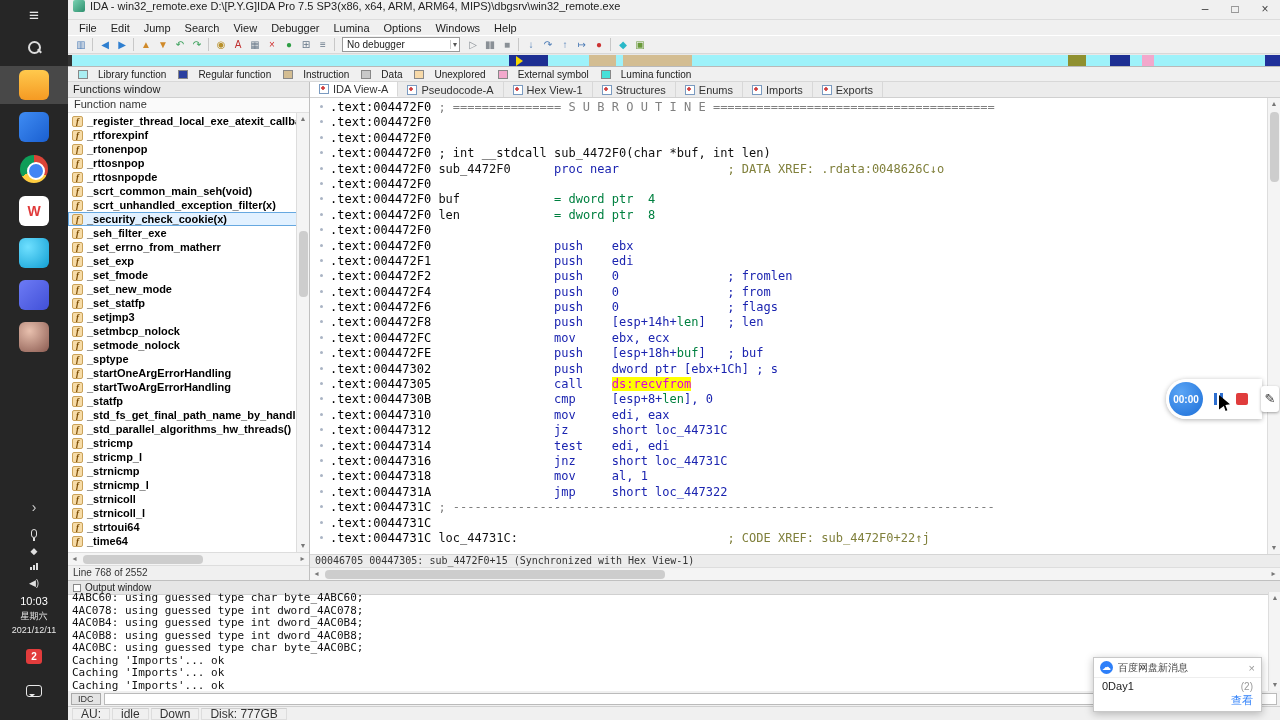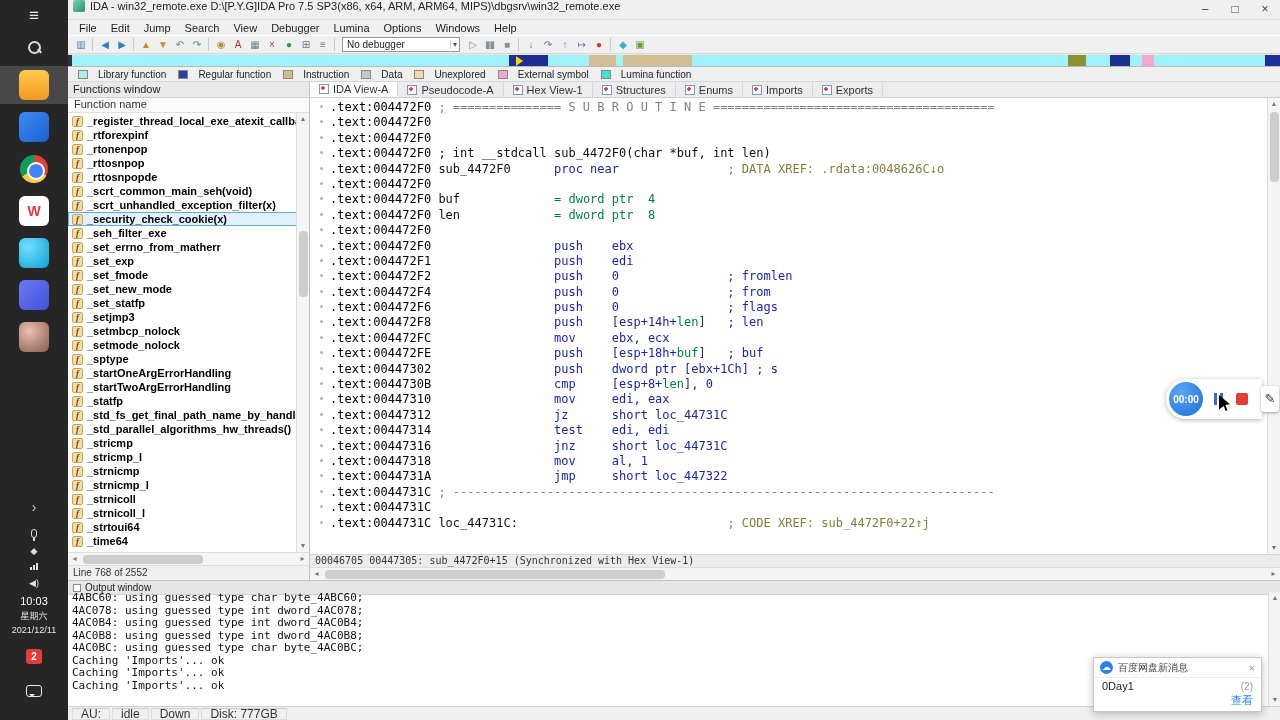--- a/index.html
+++ b/index.html
@@ -497,20 +497,21 @@
               <div class="dline"><span class="s-a">.text:004472F0</span></div>
               <div class="dline"><span class="s-a">.text:004472F0</span><span class="s-c">                 push    ebx</span></div>
               <div class="dline"><span class="s-a">.text:004472F1</span><span class="s-c">                 push    edi</span></div>
               <div class="dline"><span class="s-a">.text:004472F2</span><span class="s-c">                 push    0               ; fromlen</span></div>
               <div class="dline"><span class="s-a">.text:004472F4</span><span class="s-c">                 push    0               ; from</span></div>
               <div class="dline"><span class="s-a">.text:004472F6</span><span class="s-c">                 push    0               ; flags</span></div>
               <div class="dline"><span class="s-a">.text:004472F8</span><span class="s-c">                 push    [esp+14h+</span><span class="s-gr">len</span><span class="s-c">]   ; len</span></div>
               <div class="dline"><span class="s-a">.text:004472FC</span><span class="s-c">                 mov     ebx, ecx</span></div>
               <div class="dline"><span class="s-a">.text:004472FE</span><span class="s-c">                 push    [esp+18h+</span><span class="s-gr">buf</span><span class="s-c">]   ; buf</span></div>
               <div class="dline"><span class="s-a">.text:00447302</span><span class="s-c">                 push    dword ptr [ebx+1Ch] ; s</span></div>
+              <div class="dline"><span class="s-a">.text:00447305</span><span class="s-c">                 call    </span><span class="s-hl">ds:recvfrom</span></div>
               <div class="dline"><span class="s-a">.text:0044730B</span><span class="s-c">                 cmp     [esp+8+</span><span class="s-gr">len</span><span class="s-c">], 0</span></div>
               <div class="dline"><span class="s-a">.text:00447310</span><span class="s-c">                 mov     edi, eax</span></div>
               <div class="dline"><span class="s-a">.text:00447312</span><span class="s-c">                 jz      short loc_44731C</span></div>
               <div class="dline"><span class="s-a">.text:00447314</span><span class="s-c">                 test    edi, edi</span></div>
               <div class="dline"><span class="s-a">.text:00447316</span><span class="s-c">                 jnz     short loc_44731C</span></div>
               <div class="dline"><span class="s-a">.text:00447318</span><span class="s-c">                 mov     al, 1</span></div>
               <div class="dline"><span class="s-a">.text:0044731A</span><span class="s-c">                 jmp     short loc_447322</span></div>
               <div class="dline"><span class="s-a">.text:0044731C</span><span class="s-g"> ; ---------------------------------------------------------------------------</span></div>
               <div class="dline"><span class="s-a">.text:0044731C</span></div>
               <div class="dline"><span class="s-a">.text:0044731C</span><span class="s-k"> loc_44731C:                             </span><span class="s-x">; CODE XREF: sub_4472F0+22↑j</span></div>
@@ -543,20 +544,24 @@
           <div class="oline">4AC0B8: using guessed type int dword_4AC0B8;</div>
           <div class="oline">4AC0BC: using guessed type char byte_4AC0BC;</div>
           <div class="oline">Caching 'Imports'... ok</div>
           <div class="oline">Caching 'Imports'... ok</div>
           <div class="oline">Caching 'Imports'... ok</div>
           <div id="output-vscroll">
           <span class="vs-arrow vs-up">▲</span>
           <span class="vs-arrow vs-down">▼</span>
         </div>
       </div>
+      <div id="cli-row">
+        <span id="cli-chip">IDC</span>
+        <span id="cli-input"></span>
+      </div>
     </section>
 
     <footer id="statusbar">
       <span class="sb-sec">AU:</span>
       <span class="sb-sec">idle</span>
       <span class="sb-sec">Down</span>
       <span class="sb-sec">Disk: 777GB</span>
     </footer>
 
   </div>

